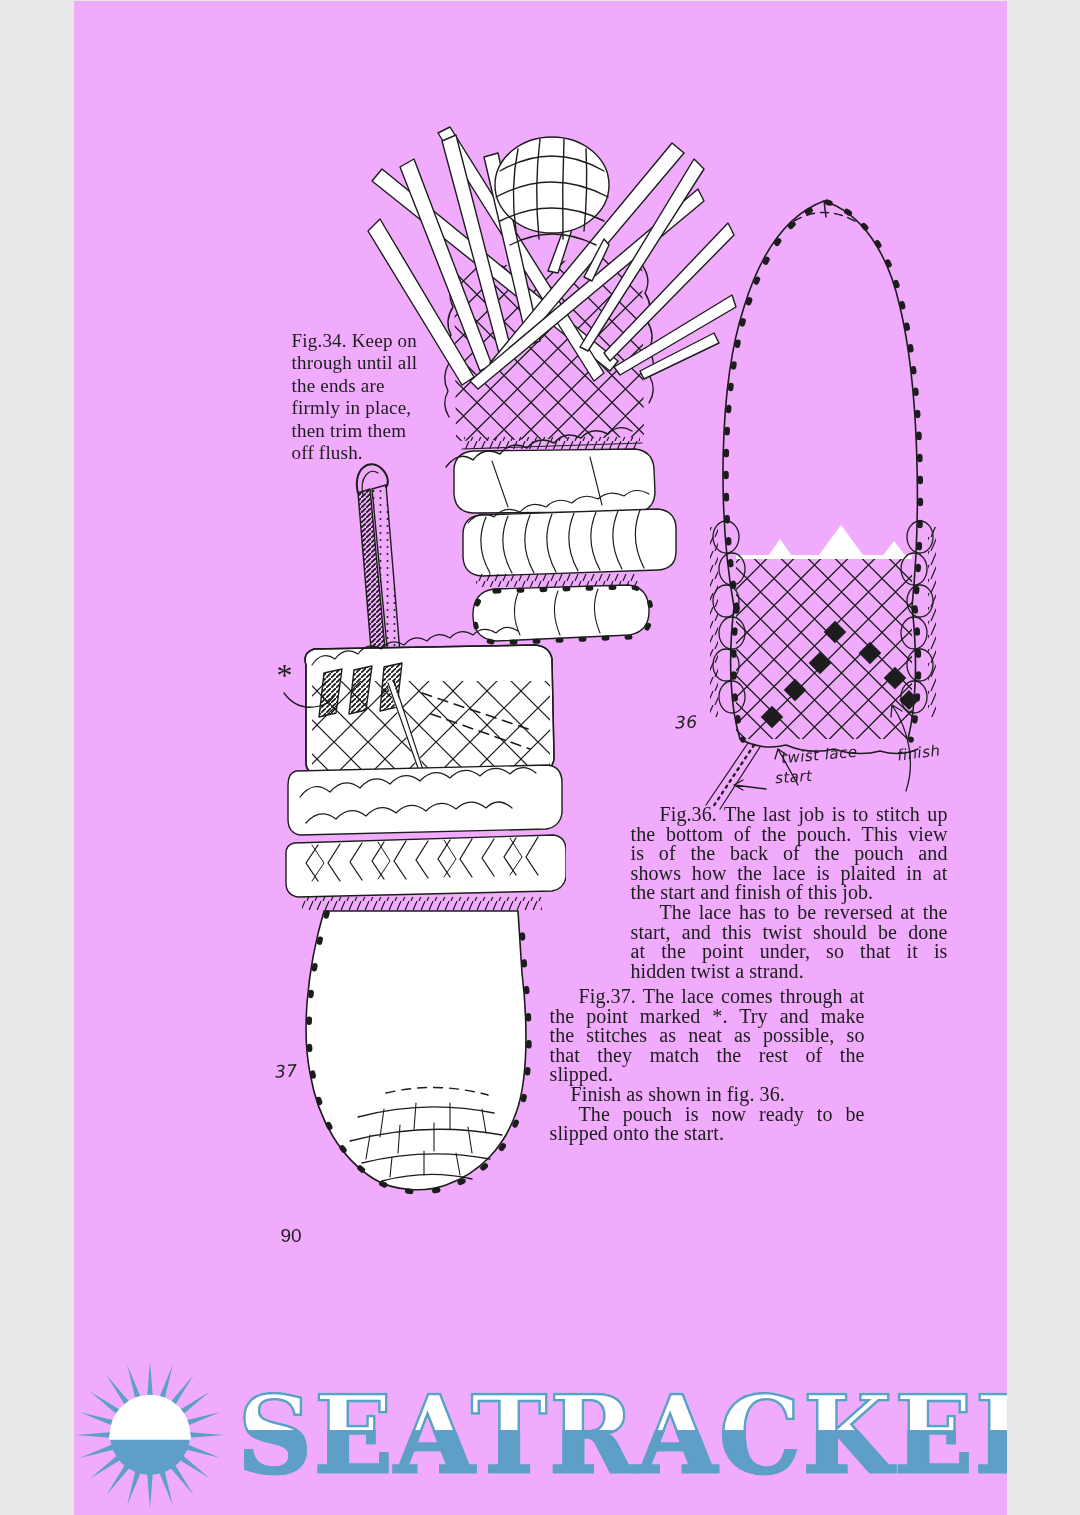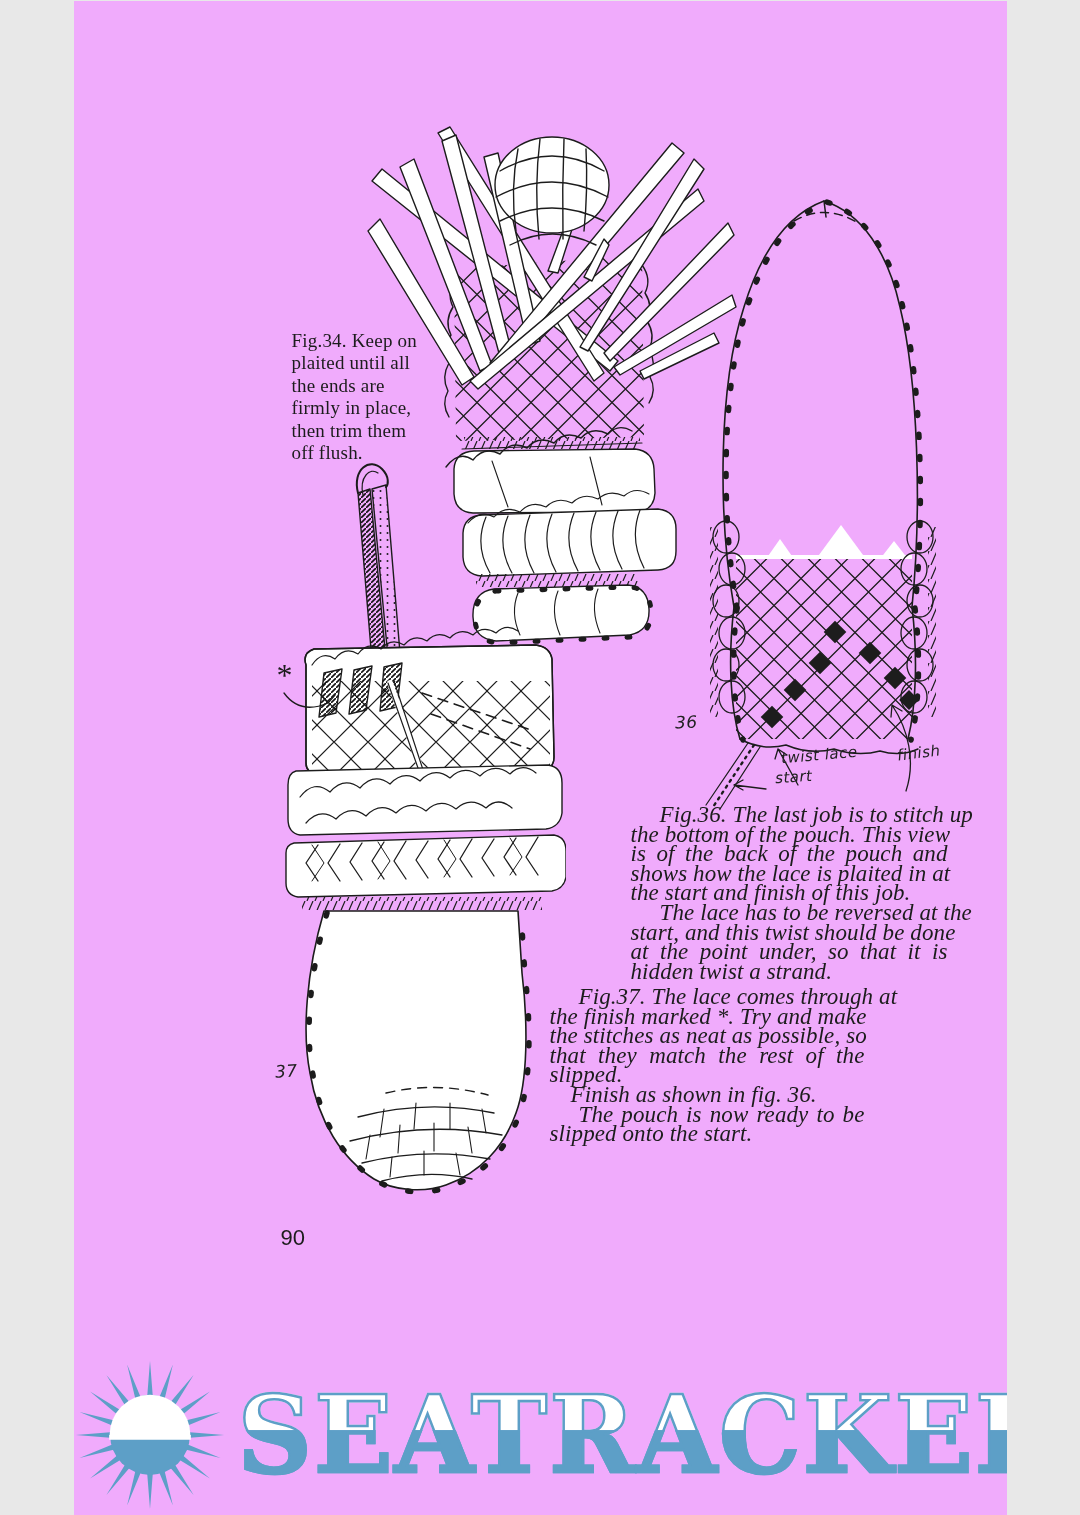--- a/index.html
+++ b/index.html
@@ -7,39 +7,39 @@
   html,body{background:#e8e8e8;}
   .page{
     position:relative; width:933px; height:1515px; background:#f0abfc;
     margin:1px auto; overflow:hidden;
     font-family:"Liberation Serif", serif; color:var(--ink);
   }
   .abs{position:absolute;}
   svg{display:block;}
   
   .caption{ font-size:19px; line-height:22.4px; letter-spacing:0.2px; }
-  .bodytext{ font-size:23px; line-height:19.6px; letter-spacing:0.1px;font-style:italic; }
+  .bodytext{ font-size:20px; line-height:19.6px; letter-spacing:0.1px; }
   .ln{ white-space:nowrap; }
   .j{ text-align:justify; text-align-last:justify; }
   .ind{ padding-left:29px; }
   .ind2{ padding-left:21px; }
   #cap34{ left:218px; top:329px; width:150px; }
   #txt36{ left:557px; top:804px; width:317px; }
   #txt37{ left:476px; top:986px; width:315px; }
   
   .hand{ font-family:"DejaVu Sans", sans-serif; font-style:italic;
          font-size:15px; color:#222; letter-spacing:0.5px; }
   #lbl36{ left:601px; top:711px; font-size:17px; transform:rotate(-2deg); }
   #lbl37{ left:201px; top:1060px; font-size:17px; transform:rotate(-4deg); }
   #lblTwist{ left:707px; top:745px; transform:rotate(-5deg); }
   #lblStart{ left:701px; top:767px; transform:rotate(-4deg); }
   #lblFinish{ left:823px; top:743px; transform:rotate(-7deg); }
   #ast37{ left:203px; top:658px; font-size:32px; line-height:32px; }
   #pgnum{ left:207px; top:1224px; font-family:"Liberation Sans",sans-serif;
-          font-size:22px;text-align:right; }
+          font-size:19px;text-align:right; }
   
   .wm{ left:0; top:1352px; width:1080px; height:163px;
        display:flex; align-items:center; }
   .wm-text{
     font-family:"DejaVu Serif", serif; font-weight:bold;
     font-size:103px; line-height:1; letter-spacing:2px; margin-left:12px;
     background:linear-gradient(180deg,#ffffff 0%,#ffffff 46%,var(--wm) 46%,var(--wm) 100%);
     -webkit-background-clip:text; background-clip:text;
     color:transparent; -webkit-text-fill-color:transparent;
     -webkit-text-stroke:2.5px var(--wm);
@@ -211,42 +211,42 @@
     <path d="M82 556 L40 618 M94 560 L54 622" stroke-width="1.2"></path>
     <path d="M88 558 L47 620" stroke-dasharray="2 5" stroke-width="2.4"></path>
 
     <path d="M132 598 L112 562 M112 562 L109 572 M112 562 L121 568" stroke-width="1.3"></path>
     <path d="M100 602 L68 598 M68 598 L77 593 M68 598 L77 603" stroke-width="1.3"></path>
     <path d="M240 604 C250 574 242 542 226 518 M226 518 L225 530 M226 518 L236 524" stroke-width="1.3"></path>
   </svg>
 
   <div class="abs caption" id="cap34">
       <div class="ln">Fig.34. Keep on</div>
-      <div class="ln">plaited until all</div>
+      <div class="ln">through until all</div>
       <div class="ln">the ends are</div>
       <div class="ln">firmly in place,</div>
       <div class="ln">then trim them</div>
       <div class="ln">off flush.</div>
     </div>
 
   <div class="abs bodytext" id="txt36">
       <div class="ln j ind">Fig.36. The last job is to stitch up</div>
       <div class="ln j">the bottom of the pouch. This view</div>
       <div class="ln j">is of the back of the pouch and</div>
       <div class="ln j">shows how the lace is plaited in at</div>
       <div class="ln">the start and finish of this job.</div>
       <div class="ln j ind">The lace has to be reversed at the</div>
       <div class="ln j">start, and this twist should be done</div>
       <div class="ln j">at the point under, so that it is</div>
       <div class="ln">hidden twist a strand.</div>
     </div>
 
   <div class="abs bodytext" id="txt37">
       <div class="ln j ind">Fig.37. The lace comes through at</div>
-      <div class="ln j">the finish marked *. Try and make</div>
+      <div class="ln j">the point marked *. Try and make</div>
       <div class="ln j">the stitches as neat as possible, so</div>
       <div class="ln j">that they match the rest of the</div>
       <div class="ln">slipped.</div>
       <div class="ln ind2">Finish as shown in fig. 36.</div>
       <div class="ln j ind">The pouch is now ready to be</div>
       <div class="ln">slipped onto the start.</div>
     </div>
 
   <div class="abs hand" id="lbl36">36</div>
   <div class="abs hand" id="lbl37">37</div>

